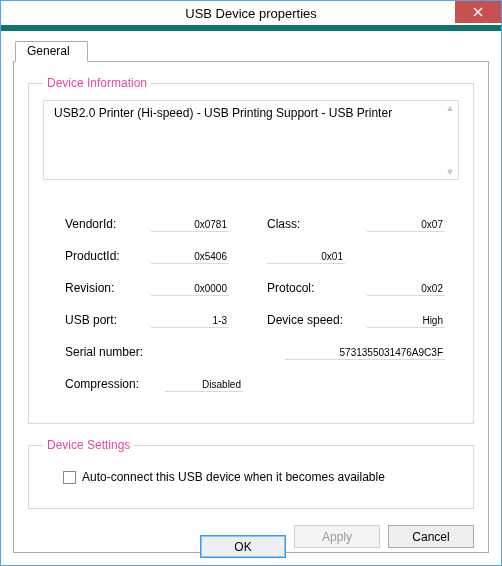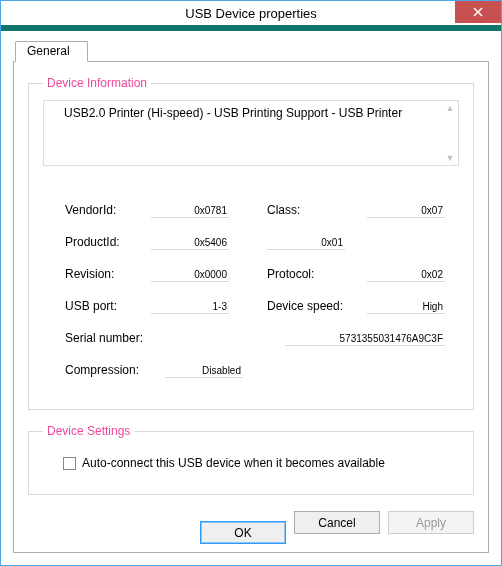--- a/index.html
+++ b/index.html
@@ -88,22 +88,22 @@
   }
   fieldset.gb > legend {
     font-size: 12px;
     color: #ec4899;
     padding: 0 4px;
   }
   .device-text-wrap {
     position: relative;
     border: 1px solid #dcdcdc;
     background: #fff;
-    height: 66px;
-    padding: 4px 18px 4px 20px;
+    height: 80px;
+    padding: 4px 18px 4px 10px;
     margin-bottom: 4px;
   }
   .device-text {
     font-size: 12px;
     line-height: 16px;
     word-wrap: break-word;
   }
   .mini-scroll {
     position: absolute;
     right: 2px;
@@ -292,20 +292,20 @@
           <div class="settings-inner">
             <div class="chk-row">
               <div class="chk"></div>
               <span>Auto-connect this USB device when it becomes available</span>
             </div>
           </div>
         </fieldset>
 
         <div class="button-row">
           <div class="btn default">OK</div>
+          <div class="btn disabled">Apply</div>
           <div class="btn">Cancel</div>
-          <div class="btn disabled">Apply</div>
         </div>
 
       </div>
     </div>
   </div>
 </div>
 
 </body></html>

